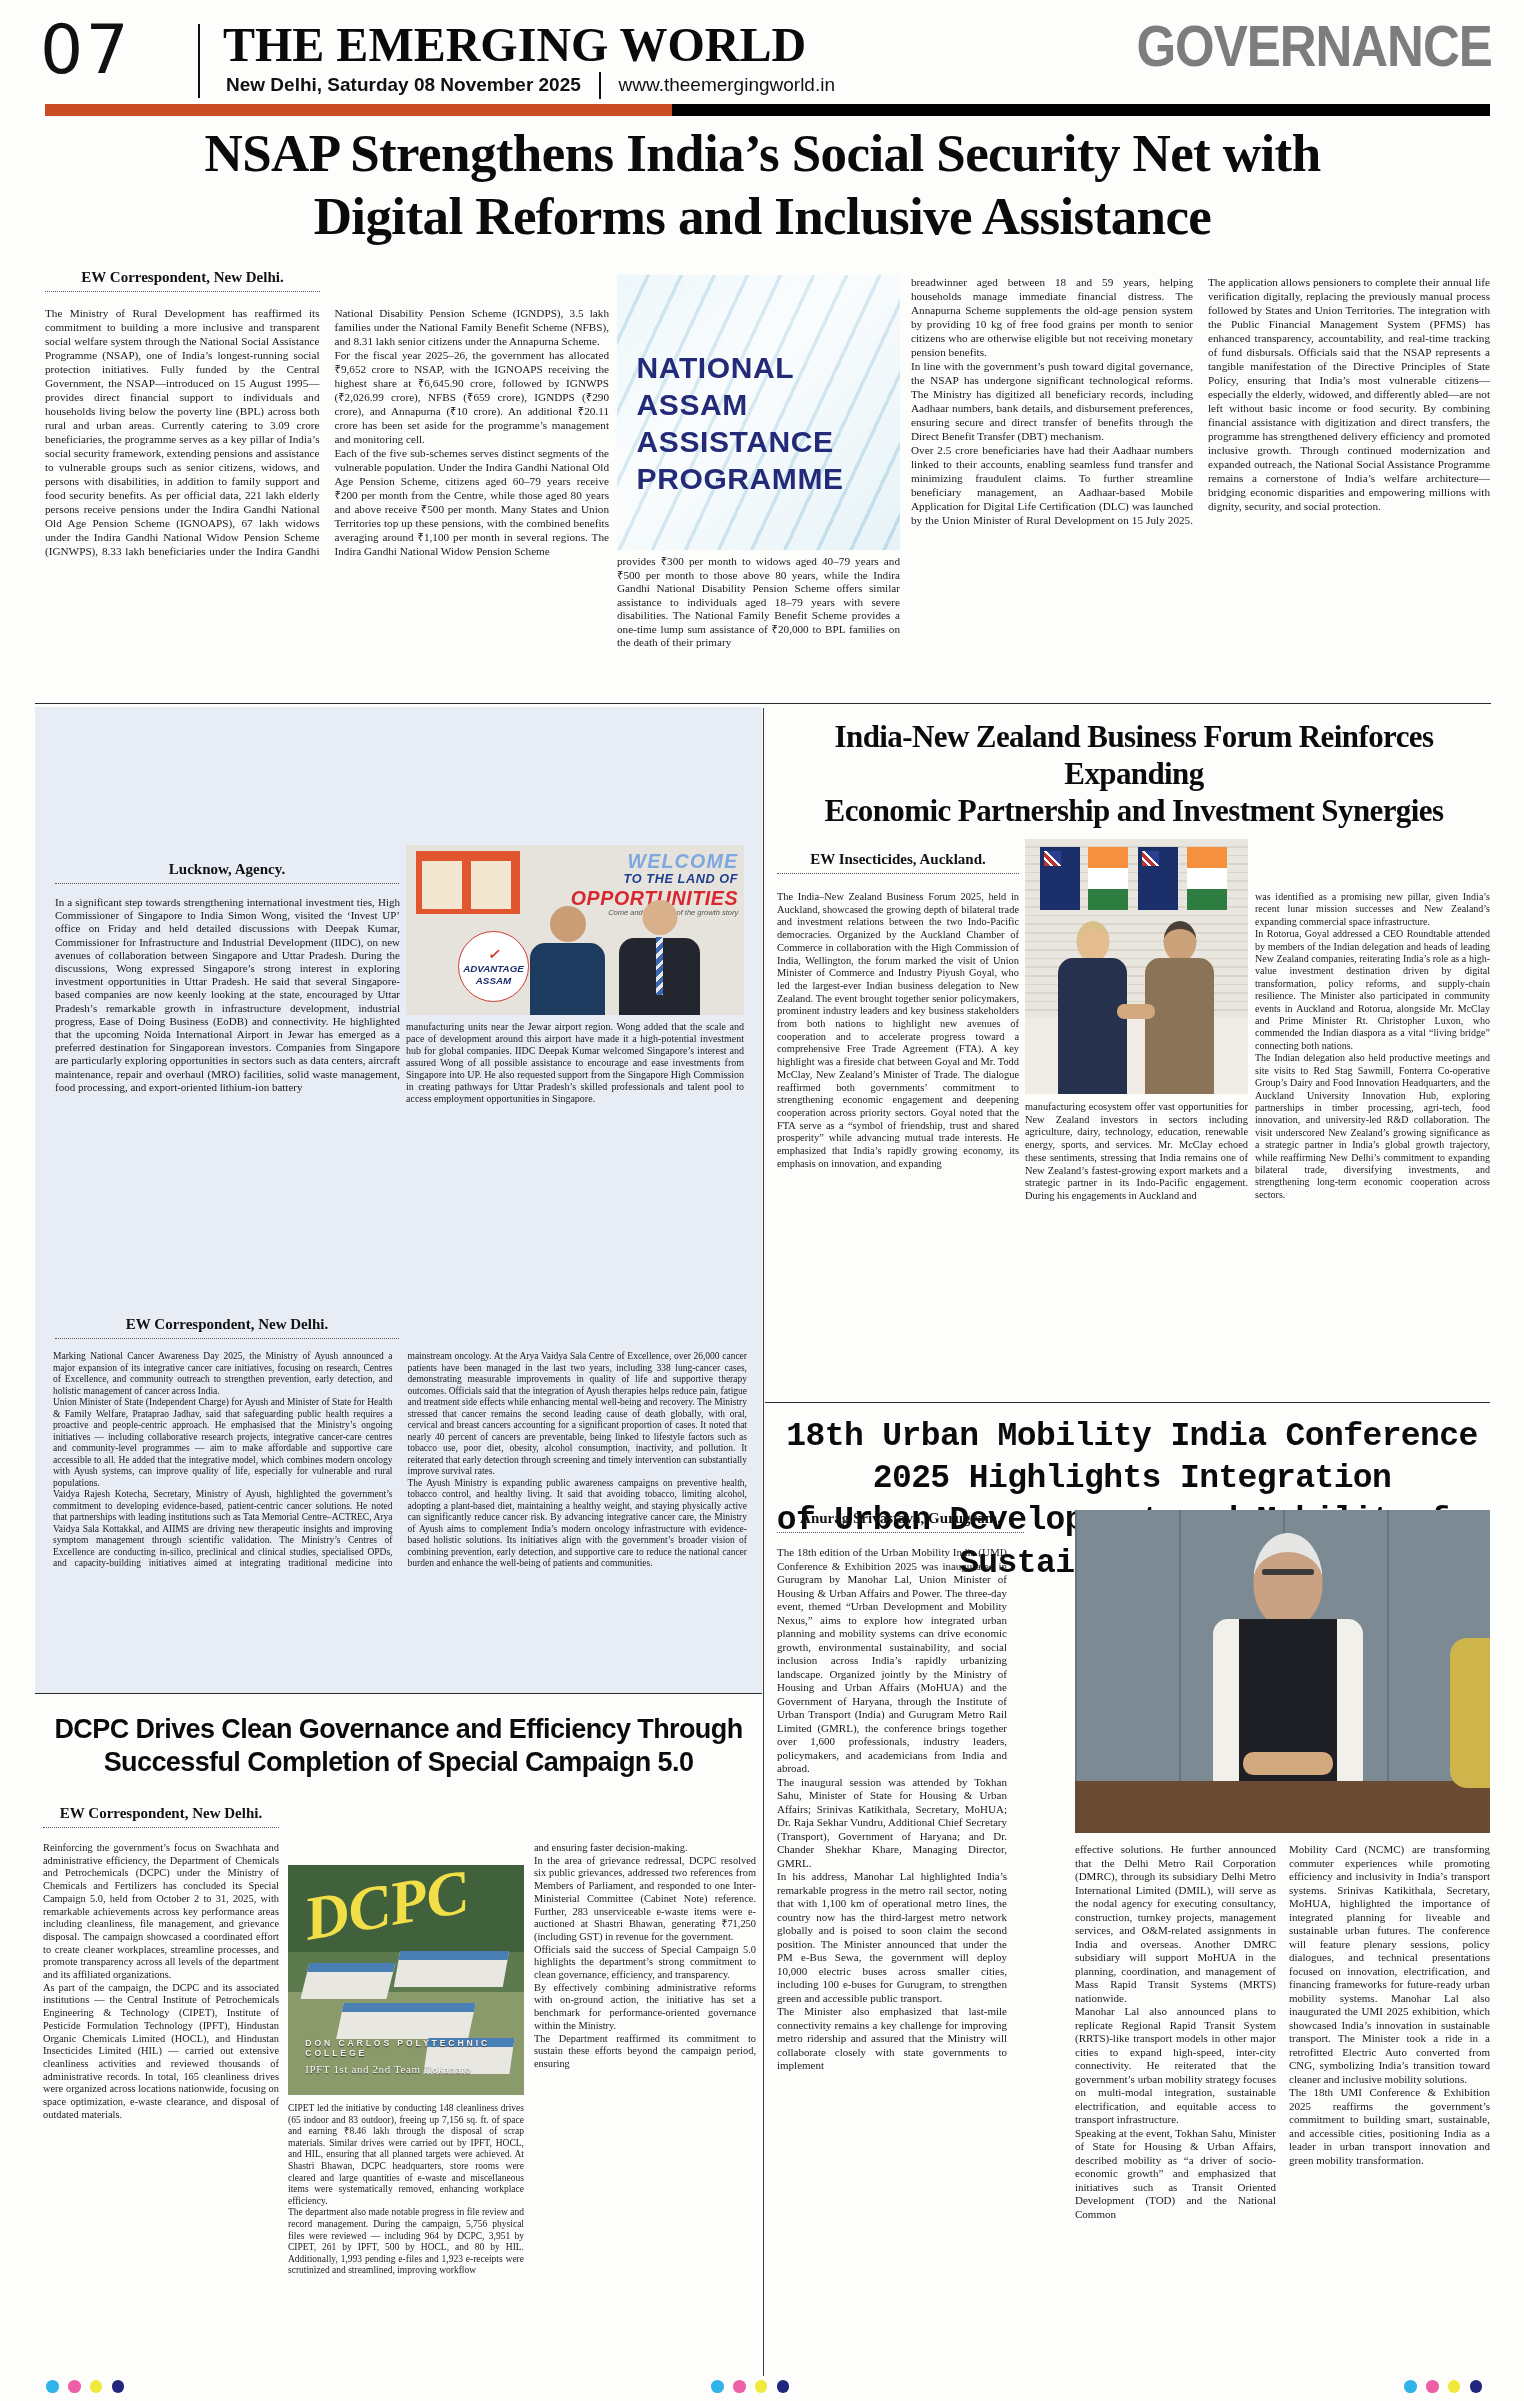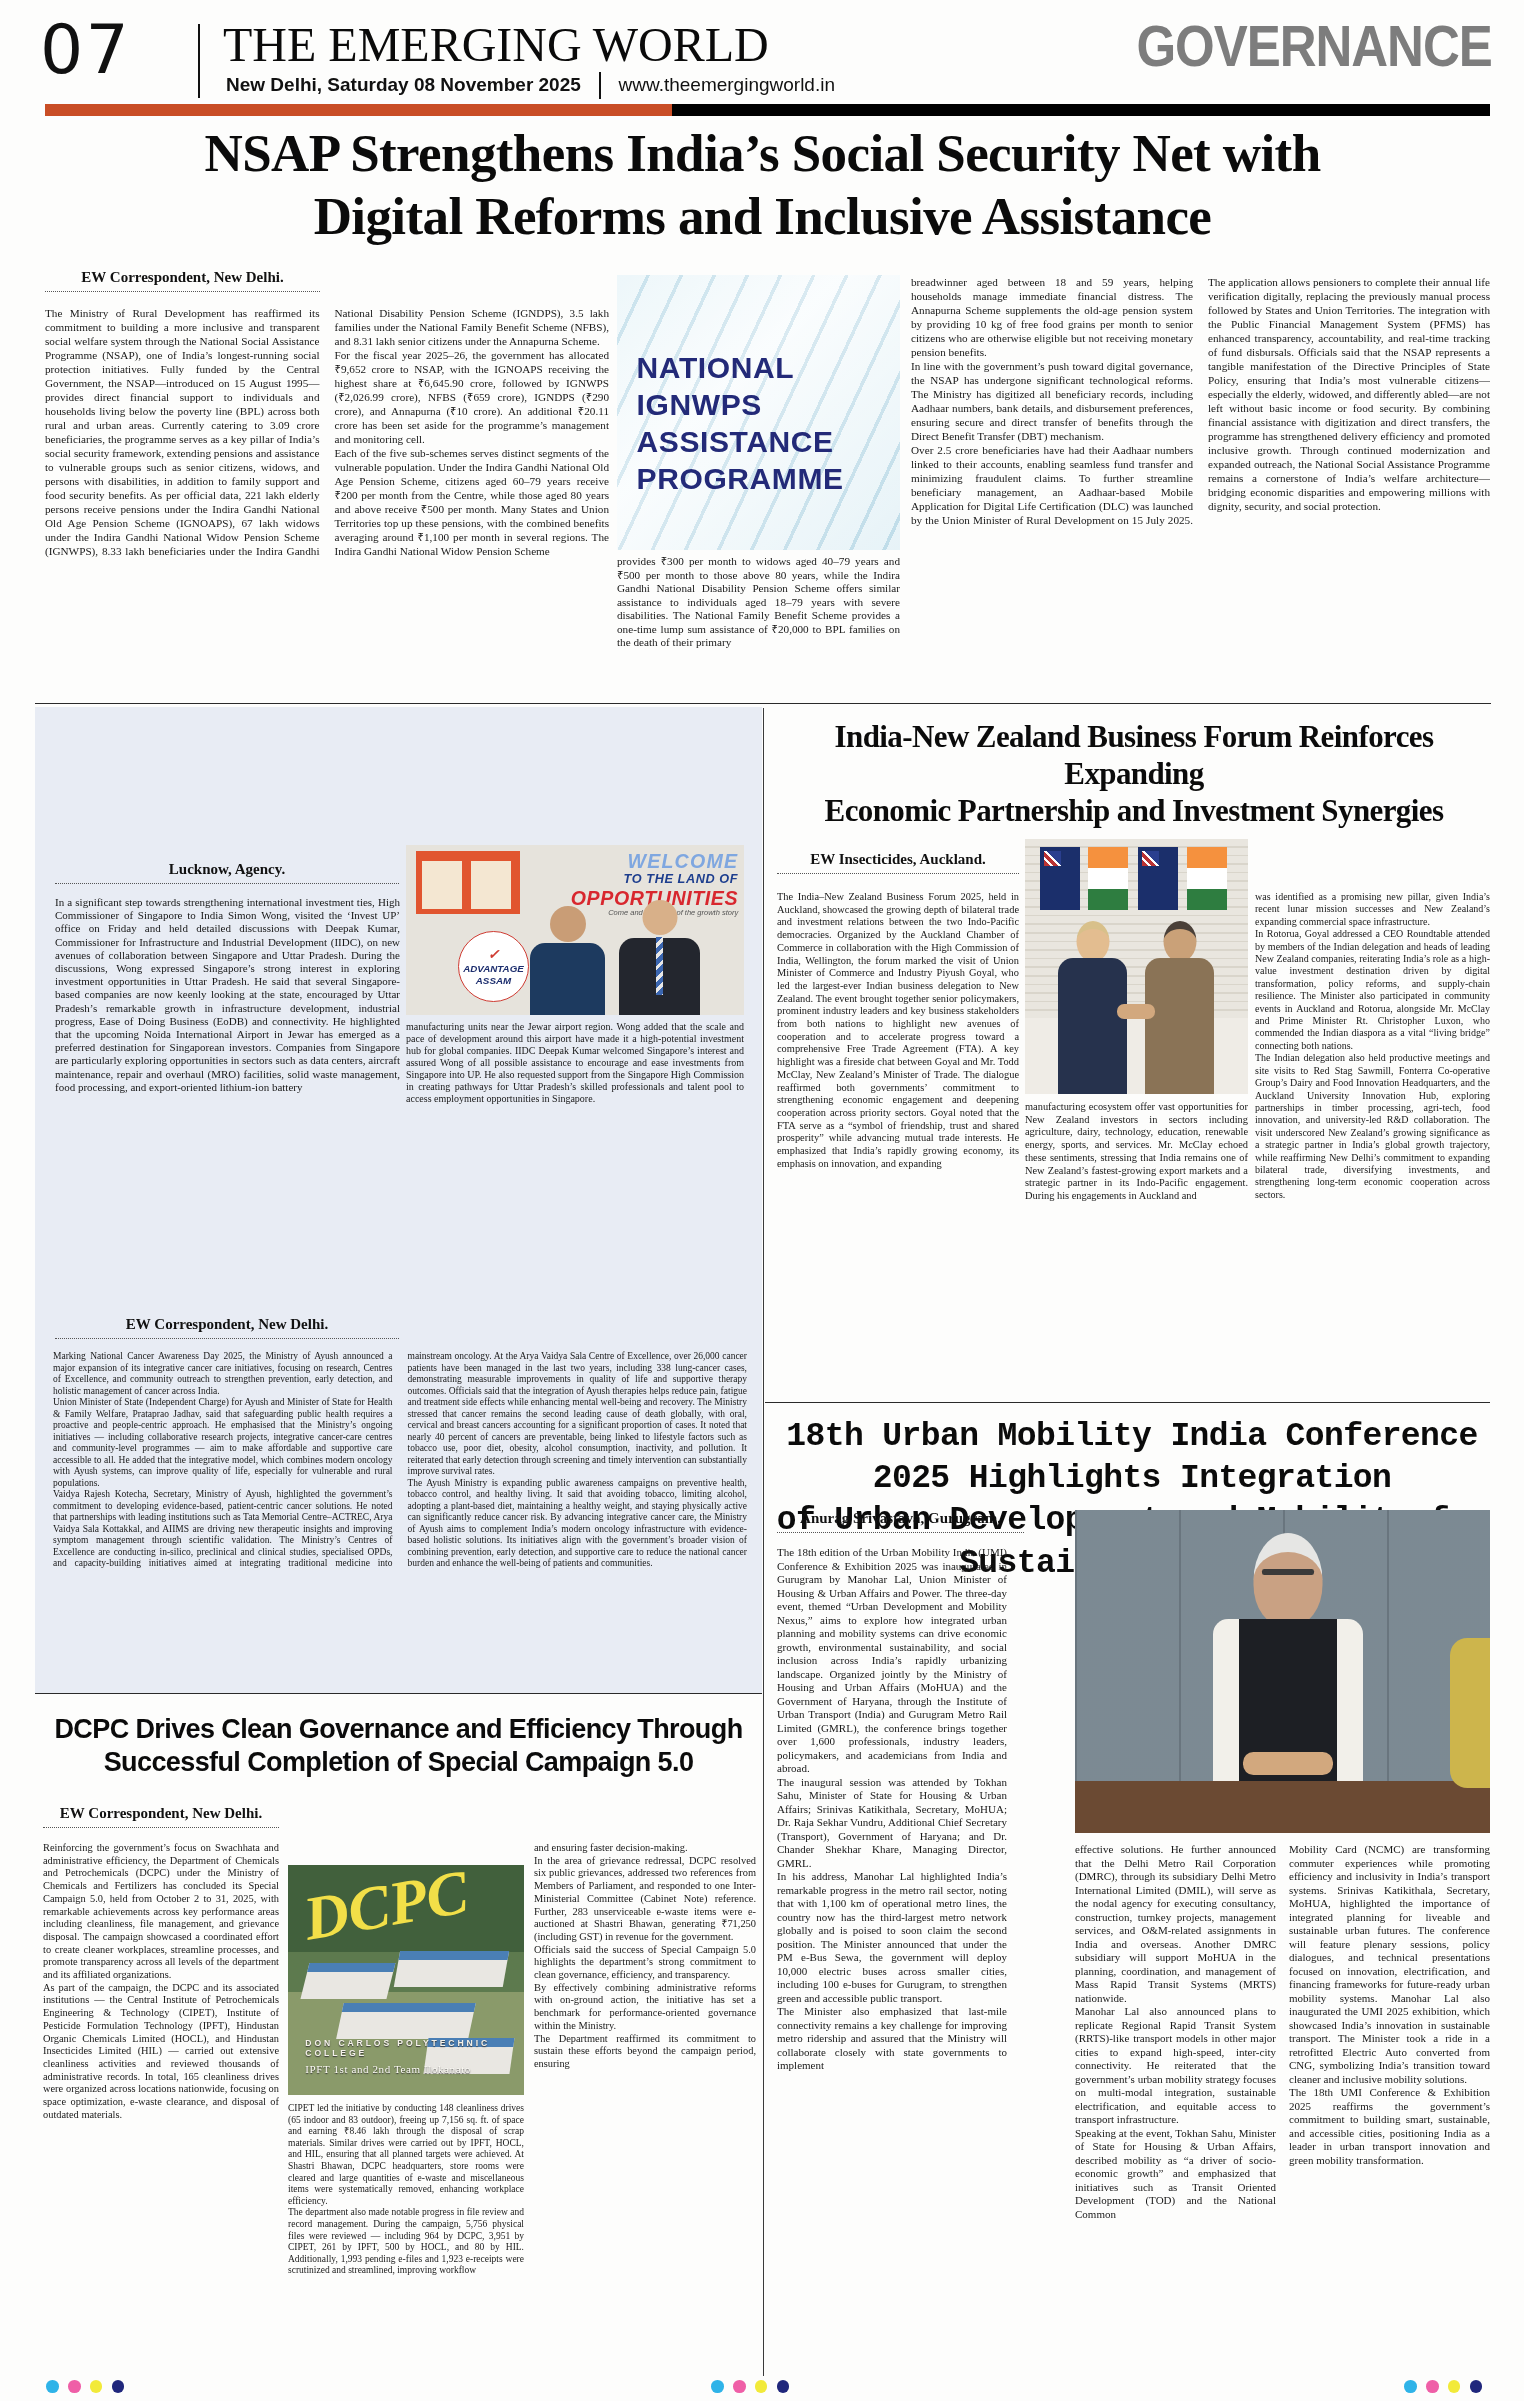--- a/index.html
+++ b/index.html
@@ -3,21 +3,21 @@
 <meta charset="utf-8">
 <style>
   html,body{margin:0;padding:0;background:#ffffff;}
   .page{position:relative;width:1525px;height:2401px;background:#fdfdfc;overflow:hidden;
         font-family:"Liberation Serif",serif;color:#161616;}
   .abs{position:absolute;}
   
   .page-number{left:40px;top:10.4px;font-family:"DejaVu Sans",sans-serif;font-weight:400;
                font-size:68px;letter-spacing:2.3px;color:#111;}
   .mast-divider{left:198px;top:24px;width:2.3px;height:74px;background:#111;}
-  .masthead{left:223px;top:17.3px;font-size:48px;font-weight:400;white-space:nowrap;
+  .masthead{left:223px;top:17.3px;font-size:48px;font-weight:700;white-space:nowrap;
             font-family:"Liberation Serif",serif;color:#0a0a0a;letter-spacing:0px;}
   .mast-sub{left:226px;top:72px;display:flex;align-items:center;gap:18px;
             font-family:"Liberation Sans",sans-serif;}
   .dateline{font-size:19px;font-weight:700;color:#111;white-space:nowrap;}
   .sub-divider{width:1.7px;height:26.5px;background:#111;}
   .website{font-size:19px;font-weight:500;color:#111;white-space:nowrap;}
   .section-label{right:33px;top:11.5px;font-family:"Liberation Sans",sans-serif;font-weight:700;
                  font-size:58px;color:#7d7d7d;letter-spacing:-1.2px;transform:scaleX(0.88);
                  transform-origin:right;white-space:nowrap;}
   .rule-bar{left:45px;top:104px;width:1445px;height:11.5px;display:flex;}
@@ -106,21 +106,21 @@
   <div class="abs headline" style="left:46px;top:122px;width:1433px;font-size:53px;line-height:1.18;">NSAP Strengthens India’s Social Security Net with
 Digital Reforms and Inclusive Assistance</div>
   <div class="abs byline" style="left:45px;top:269px;width:275px;">EW Correspondent, New Delhi.</div>
   <div class="abs body-text cols-2" style="left:45px;top:306px;width:564px;height:366px;font-size:11.2px;line-height:14px;">The Ministry of Rural Development has reaffirmed its commitment to building a more inclusive and transparent social welfare system through the National Social Assistance Programme (NSAP), one of India’s longest-running social protection initiatives. Fully funded by the Central Government, the NSAP—introduced on 15 August 1995—provides direct financial support to individuals and households living below the poverty line (BPL) across both rural and urban areas. Currently catering to 3.09 crore beneficiaries, the programme serves as a key pillar of India’s social security framework, extending pensions and assistance to vulnerable groups such as senior citizens, widows, and persons with disabilities, in addition to family support and food security benefits. As per official data, 221 lakh elderly persons receive pensions under the Indira Gandhi National Old Age Pension Scheme (IGNOAPS), 67 lakh widows under the Indira Gandhi National Widow Pension Scheme (IGNWPS), 8.33 lakh beneficiaries under the Indira Gandhi National Disability Pension Scheme (IGNDPS), 3.5 lakh families under the National Family Benefit Scheme (NFBS), and 8.31 lakh senior citizens under the Annapurna Scheme.
 For the fiscal year 2025–26, the government has allocated ₹9,652 crore to NSAP, with the IGNOAPS receiving the highest share at ₹6,645.90 crore, followed by IGNWPS (₹2,026.99 crore), NFBS (₹659 crore), IGNDPS (₹290 crore), and Annapurna (₹10 crore). An additional ₹20.11 crore has been set aside for the programme’s management and monitoring cell.
 Each of the five sub-schemes serves distinct segments of the vulnerable population. Under the Indira Gandhi National Old Age Pension Scheme, citizens aged 60–79 years receive ₹200 per month from the Centre, while those aged 80 years and above receive ₹500 per month. Many States and Union Territories top up these pensions, with the combined benefits averaging around ₹1,100 per month in several regions. The Indira Gandhi National Widow Pension Scheme</div>
 
   <div class="abs promo" style="left:617px;top:275px;width:283px;height:275px;">
     <div class="promo-stripes"></div>
     <div class="promo-text">
-      <div>NATIONAL IGNWPS</div>
+      <div>NATIONAL ASSAM</div>
       <div>ASSISTANCE</div>
       <div>PROGRAMME</div>
     </div>
   </div>
   <div class="abs body-text" style="left:617px;top:555px;width:283px;height:119px;font-size:11.2px;line-height:13.5px;">provides ₹300 per month to widows aged 40–79 years and ₹500 per month to those above 80 years, while the Indira Gandhi National Disability Pension Scheme offers similar assistance to individuals aged 18–79 years with severe disabilities. The National Family Benefit Scheme provides a one-time lump sum assistance of ₹20,000 to BPL families on the death of their primary</div>
   <div class="abs body-text cols-2" style="left:911px;top:275px;width:579px;height:399px;font-size:11.2px;line-height:14px;">breadwinner aged between 18 and 59 years, helping households manage immediate financial distress. The Annapurna Scheme supplements the old-age pension system by providing 10 kg of free food grains per month to senior citizens who are otherwise eligible but not receiving monetary pension benefits.
 In line with the government’s push toward digital governance, the NSAP has undergone significant technological reforms. The Ministry has digitized all beneficiary records, including Aadhaar numbers, bank details, and disbursement preferences, ensuring secure and direct transfer of benefits through the Direct Benefit Transfer (DBT) mechanism.
 Over 2.5 crore beneficiaries have had their Aadhaar numbers linked to their accounts, enabling seamless fund transfer and minimizing fraudulent claims. To further streamline beneficiary management, an Aadhaar-based Mobile Application for Digital Life Certification (DLC) was launched by the Union Minister of Rural Development on 15 July 2025. The application allows pensioners to complete their annual life verification digitally, replacing the previously manual process followed by States and Union Territories. The integration with the Public Financial Management System (PFMS) has enhanced transparency, accountability, and real-time tracking of fund disbursals. Officials said that the NSAP represents a tangible manifestation of the Directive Principles of State Policy, ensuring that India’s most vulnerable citizens—especially the elderly, widowed, and differently abled—are not left without basic income or food security. By combining financial assistance with digitization and direct transfers, the programme has strengthened delivery efficiency and promoted inclusive growth. Through continued modernization and expanded outreach, the National Social Assistance Programme remains a cornerstone of India’s welfare architecture—bridging economic disparities and empowering millions with dignity, security, and social protection.</div>
 
   <div class="abs hline" style="left:35px;top:703px;width:1456px;"></div>

